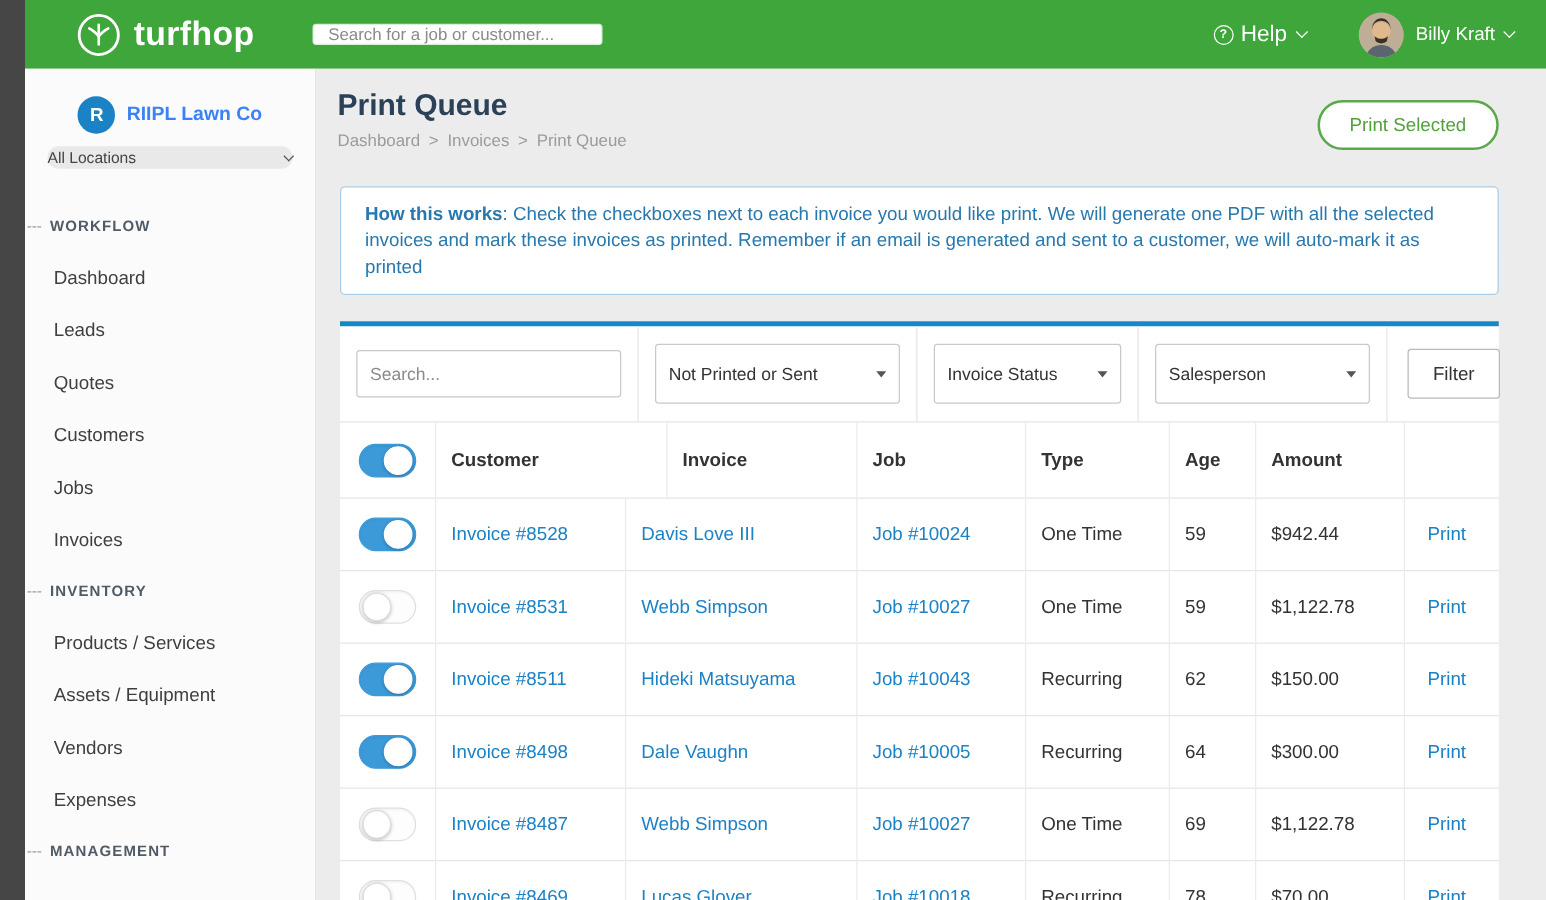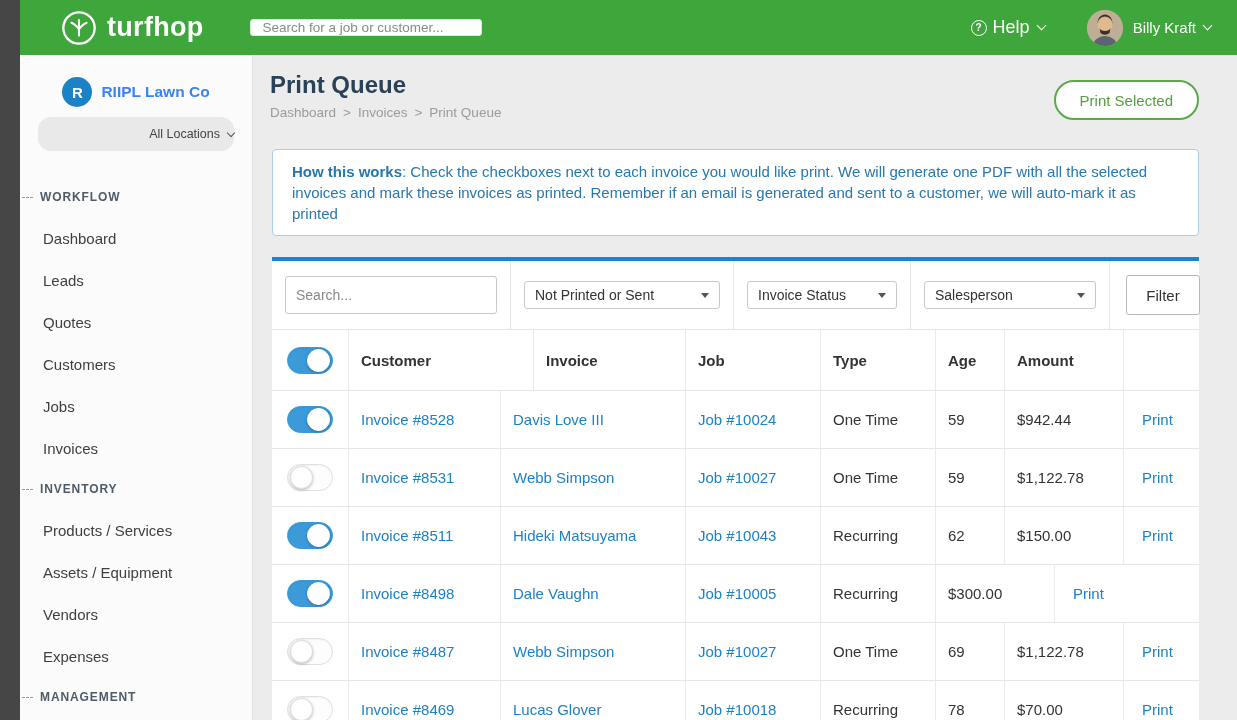--- a/index.html
+++ b/index.html
@@ -26,21 +26,21 @@
   .avatar { width:36px; height:36px; border-radius:50%; overflow:hidden; display:block; margin-right:10px; background:#bfae96; }
   .user-name { font-size:15px; }
 
   
   .content-row { flex:1; display:flex; min-height:0; }
   .sidebar { width:233px; flex:0 0 233px; background:#fbfbfb; border-right:1px solid #e2e2e2; overflow:hidden; }
   .company-block { padding-top:22px; }
   .company-row { display:flex; align-items:center; justify-content:center; height:30px; cursor:pointer; }
   .company-badge { width:30px; height:30px; border-radius:50%; background:var(--link,#1c82c6); color:#fff; font-weight:700; font-size:15px; display:flex; align-items:center; justify-content:center; margin-right:9px; }
   .company-name { font-size:15.5px; font-weight:700; color:#3b82f6; }
-  .locations-pill { margin:10px auto 0; width:196px; height:34px; background:#e9e9e9; border-radius:13px; display:flex; align-items:center; justify-content:flex-end; font-size:12.5px; color:#444; cursor:pointer; }
+  .locations-pill { margin:10px auto 0; width:196px; height:18px; background:#e9e9e9; border-radius:13px; display:flex; align-items:center; justify-content:space-between; font-size:12.5px; color:#444; cursor:pointer; }
   .locations-pill .chev { border-color:#555; width:6px; height:6px; margin-top:-3px; }
   .side-nav { margin-top:26px; }
   .nav-section-label { height:40px; display:flex; align-items:center; font-size:12px; font-weight:700; color:#4f5b66; letter-spacing:0.9px; }
   .nav-dashes { width:11px; border-top:1px dashed #9a9a9a; margin-left:2px; margin-right:7px; }
   .nav-item { height:42px; display:flex; align-items:center; padding-left:23px; font-size:15px; color:#3f3f3f; cursor:pointer; }
 
   
   .main { flex:1; min-width:0; background:#ececec; padding:16px 38px 0 17px; overflow:hidden; }
   .page-header { display:flex; align-items:flex-end; }
   .page-title { font-size:24px; font-weight:700; color:var(--navy,#2b4157); line-height:28px; }
@@ -52,21 +52,21 @@
   .info-box { margin-top:29px; margin-left:2px; background:#fff; border:1px solid var(--info-border,#aacdea); border-radius:4px; padding:11px 19px; color:var(--info-blue,#2778ae); font-size:15px; line-height:21px; }
   .info-box b { font-weight:700; }
 
   .panel { margin-top:21px; margin-left:2px; background:#fff; border-top:4px solid var(--panel-blue,#1787c8); }
 
   .filter-row { display:flex; align-items:stretch; border-bottom:1px solid #e6e6e6; }
   .filter-cell { padding:14px 13px; display:flex; align-items:center; border-right:1px solid #e6e6e6; }
   .filter-cell.last { border-right:none; padding-left:16px; }
   .f-search { width:212px; height:38px; border:1px solid #c9c9c9; border-radius:3px; padding:0 10px; font-size:14px; outline:none; font-family:inherit; color:#333; }
   .f-search::placeholder { color:#8a8a8a; }
-  .select { height:28px; border:1px solid #c9c9c9; border-radius:3px; background:#fff; display:flex; align-items:center; padding:0 10px; font-size:14px; color:#333; cursor:pointer; justify-content:space-between; }
+  .select { height:48px; border:1px solid #c9c9c9; border-radius:3px; background:#fff; display:flex; align-items:center; padding:0 10px; font-size:14px; color:#333; cursor:pointer; justify-content:space-between; }
   .sel-w1 { width:196px; } .sel-w2 { width:150px; } .sel-w3 { width:172px; }
   .caret { width:0; height:0; border-left:4px solid transparent; border-right:4px solid transparent; border-top:5px solid #555; margin-left:10px; }
   .filter-btn { width:74px; height:40px; background:#fff; border:1px solid #b9b9b9; border-radius:3px; font-size:15px; color:#333; cursor:pointer; font-family:inherit; }
 
   
   .tbl-row { display:flex; align-items:stretch; border-bottom:1px solid #e6e6e6; }
   .tbl-cell { display:flex; align-items:center; padding-left:12px; border-right:1px solid #ebebeb; }
   .tbl-cell:last-child { border-right:none; }
   .hdr .tbl-cell { height:60px; font-weight:700; color:#333; font-size:15px; }
   .datarow .tbl-cell { height:57px; font-size:15px; }
@@ -315,20 +315,21 @@
             <div class="tbl-cell col-invoice">
                 <span class="link">Invoice #8498</span>
               </div>
             <div class="tbl-cell col-customer">
                 <span class="link">Dale Vaughn</span>
               </div>
             <div class="tbl-cell col-job">
                 <span class="link">Job #10005</span>
               </div>
             <div class="tbl-cell col-type">Recurring</div>
+            <div class="tbl-cell col-age">64</div>
             <div class="tbl-cell col-amount">$300.00</div>
             <div class="tbl-cell col-print">
                 <span class="link">Print</span>
               </div>
           </div>
 
           <div class="tbl-row datarow">
             <div class="tbl-cell col-toggle">
               <div class="toggle">
                   <div class="knob"></div>

